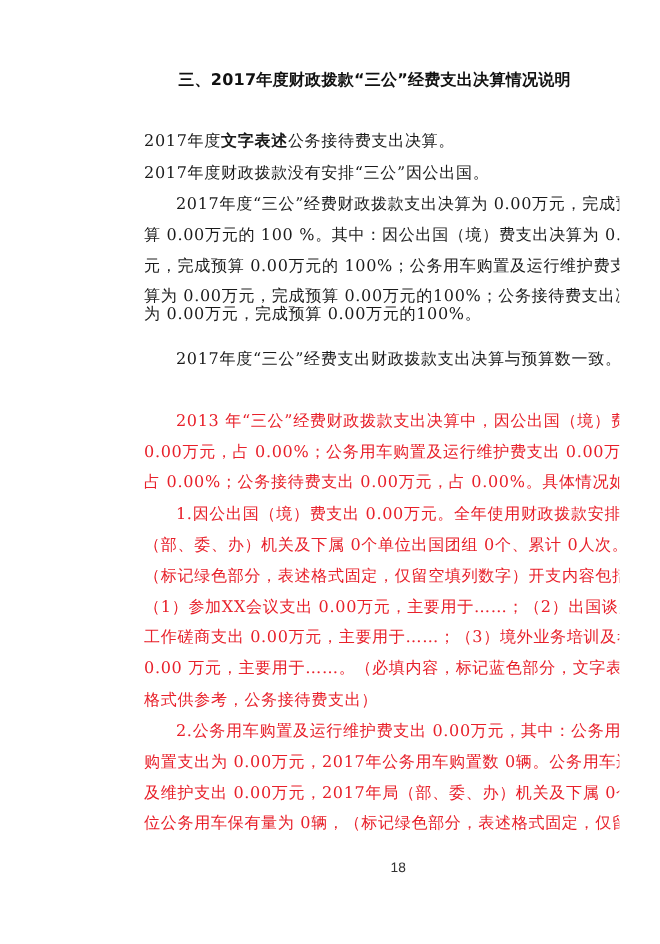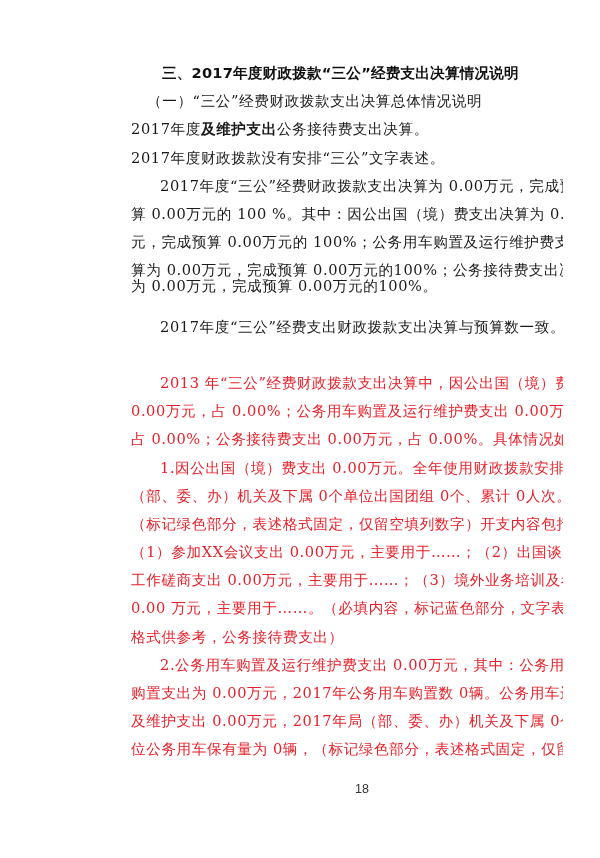--- a/index.html
+++ b/index.html
@@ -30,25 +30,24 @@
     font-size: 12.5px; color: #333;
   }
 </style>
 </head>
 <body>
 
 <div class="page">
 
   <div class="line heading" style="top:63px; left:116px; width:400px;">三、2017年度财政拨款“三公”经费支出决算情况说明</div>
 
-  <div class="line indent1" style="top:91px;">（一）“三公”经费财政拨款支出决算总体情况说明</div>
 
-  <div class="line" style="top:119px;"><span>2017年度</span><b class="bold">及维护支出</b><span>公务接待费支出决算。</span></div>
+  <div class="line" style="top:119px;"><span>2017年度</span><b class="bold">文字表述</b><span>公务接待费支出决算。</span></div>
 
-  <div class="line" style="top:148px;">2017年度财政拨款没有安排“三公”文字表述。</div>
+  <div class="line" style="top:148px;">2017年度财政拨款没有安排“三公”因公出国。</div>
 
   <div class="line indent justify" style="top:176px;">2017年度“三公”经费财政拨款支出决算为 0.00万元，完成预</div>
   <div class="line justify" style="top:204px;">算 0.00万元的 100 %。其中：因公出国（境）费支出决算为 0.00万</div>
   <div class="line justify" style="top:232px;">元，完成预算 0.00万元的 100%；公务用车购置及运行维护费支出决</div>
   <div class="line justify" style="top:260px;">算为 0.00万元，完成预算 0.00万元的100%；公务接待费支出决算</div>
   <div class="line" style="top:276px;">为 0.00万元，完成预算 0.00万元的100%。</div>
 
   <div class="line indent" style="top:317px;">2017年度“三公”经费支出财政拨款支出决算与预算数一致。</div>
 
 

